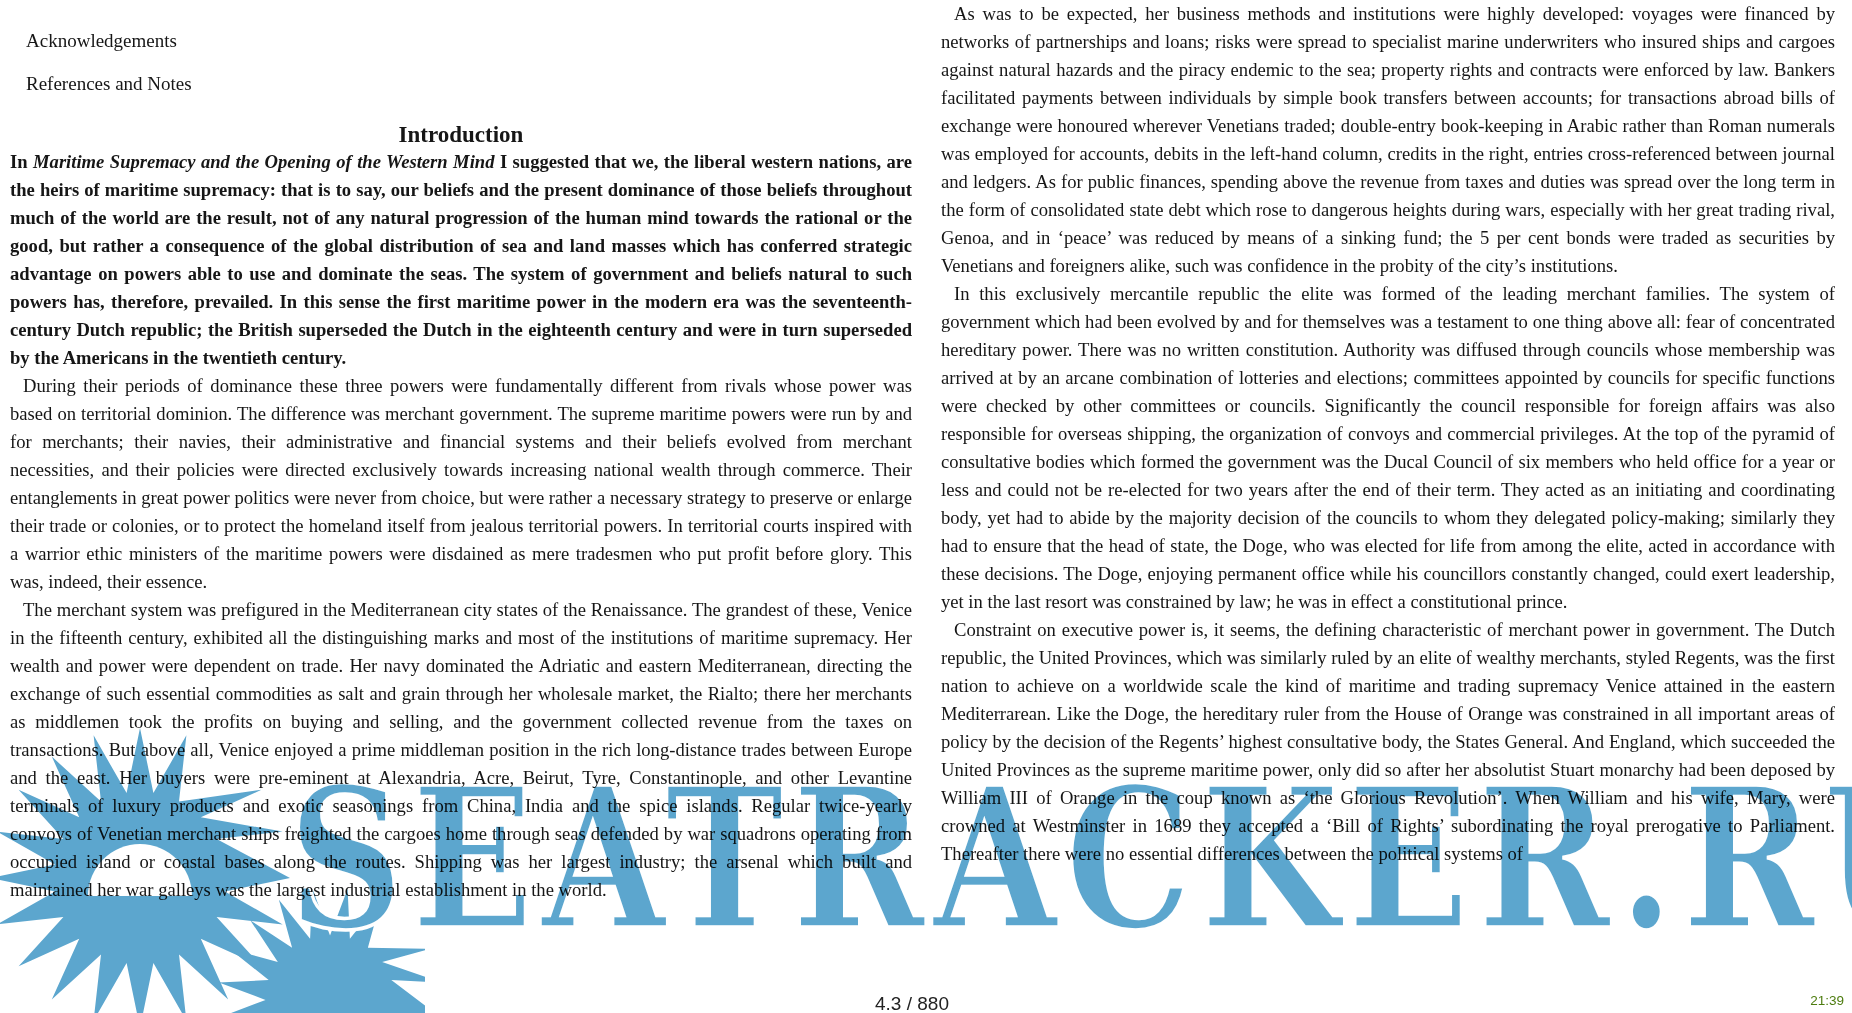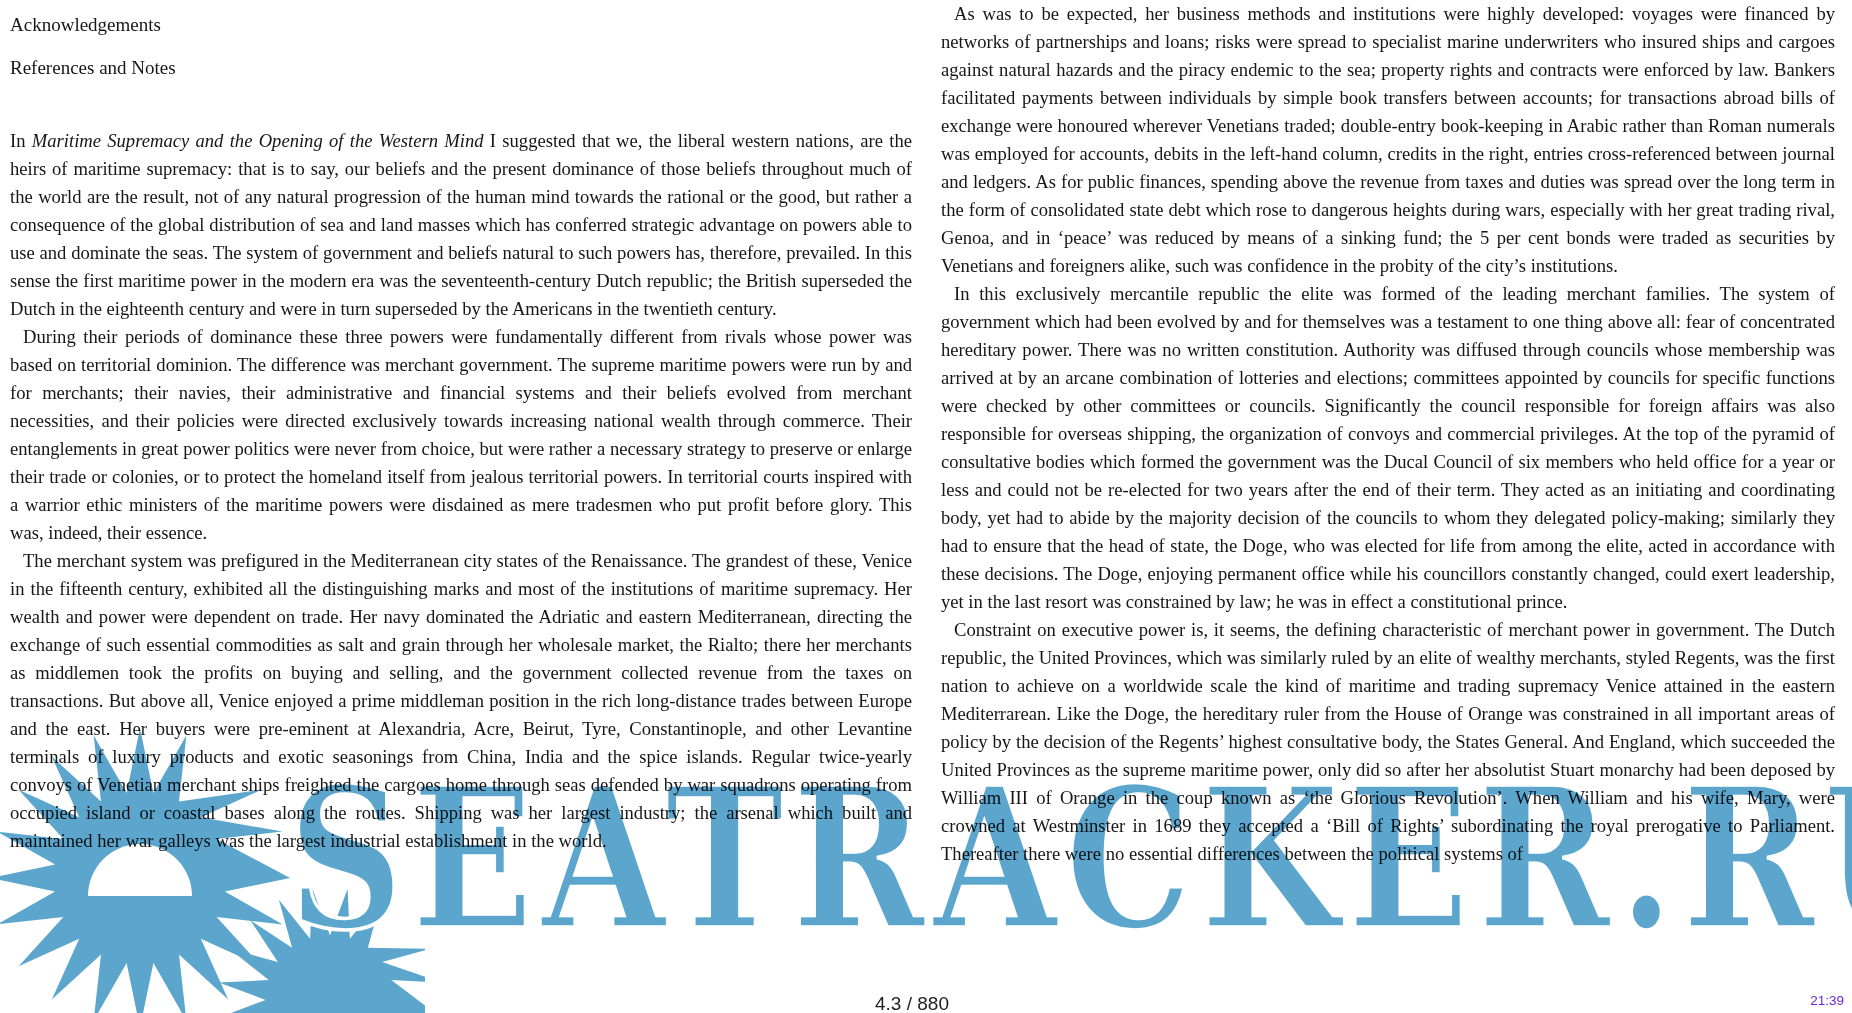--- a/index.html
+++ b/index.html
@@ -4,56 +4,57 @@
 <style>
   html,body{margin:0;padding:0;}
   body{
     width:1852px;height:1013px;position:relative;overflow:hidden;
     background:#ffffff;color:#161616;
     font-family:"Liberation Serif", serif;
   }
   .page{position:absolute;top:0;}
   .page-left{left:10px;width:902px;padding-top:14px;}
   .page-right{left:941px;width:894px;}
-  .toc-item{font-size:19px;line-height:22px;margin:0;}
+  .toc-item{font-size:19px;line-height:22px;margin:16px;}
   .toc-item + .toc-item{margin-top:21px;font-family:Liberation Serif, serif;}
   .chapter{font-size:23px;font-weight:bold;text-align:center;margin:26px 0 0 0;line-height:27px;}
   p.body-para{
     margin:0;font-size:18.6px;line-height:28px;
     text-align:justify;text-indent:13px;
   }
-  p.first-after-heading{text-indent:0;margin-top:48px;}
+  p.first-after-heading{text-indent:0;font-weight:bold;}
   .italic{font-style:italic;}
   .footer-progress{
     position:absolute;top:993px;left:0;width:1824px;text-align:center;
     font-family:"Liberation Sans", sans-serif;font-size:19px;color:#222;
   }
   .footer-clock{
     position:absolute;top:993px;right:8px;
-    font-family:"Liberation Sans", sans-serif;font-size:13.5px;color:#6d28d9;
+    font-family:"Liberation Sans", sans-serif;font-size:13.5px;color:#4d7c0f;
   }
   .watermark{
     position:absolute;inset:0;pointer-events:none;
     mix-blend-mode:multiply;z-index:5;
   }
   .wm-stars{position:absolute;left:-15px;top:720px;overflow:hidden;}
   .wm-text{
     position:absolute;left:288px;top:761px;white-space:nowrap;
     font-family:"DejaVu Serif", serif;font-weight:700;
     font-size:160px;line-height:1;letter-spacing:8px;
     transform:scaleY(1.22);transform-origin:top left;
     -webkit-text-stroke:3px #ffffff;
   }
 </style>
 </head>
 <body>
 
 <div class="page page-left">
   <p class="toc-item">Acknowledgements</p>
   <p class="toc-item">References and Notes</p>
+  <h1 class="chapter">Introduction</h1>
   <p class="body-para first-after-heading">
     <span>In </span><span class="italic">Maritime Supremacy and the Opening of the Western Mind</span><span> I suggested that we, the liberal western nations, are the heirs of maritime supremacy: that is to say, our beliefs and the present dominance of those beliefs throughout much of the world are the result, not of any natural progression of the human mind towards the rational or the good, but rather a consequence of the global distribution of sea and land masses which has conferred strategic advantage on powers able to use and dominate the seas. The system of government and beliefs natural to such powers has, therefore, prevailed. In this sense the first maritime power in the modern era was the seventeenth-century Dutch republic; the British superseded the Dutch in the eighteenth century and were in turn superseded by the Americans in the twentieth century.</span>
   </p>
   <p class="body-para">During their periods of dominance these three powers were fundamentally different from rivals whose power was based on territorial dominion. The difference was merchant government. The supreme maritime powers were run by and for merchants; their navies, their administrative and financial systems and their beliefs evolved from merchant necessities, and their policies were directed exclusively towards increasing national wealth through commerce. Their entanglements in great power politics were never from choice, but were rather a necessary strategy to preserve or enlarge their trade or colonies, or to protect the homeland itself from jealous territorial powers. In territorial courts inspired with a warrior ethic ministers of the maritime powers were disdained as mere tradesmen who put profit before glory. This was, indeed, their essence.</p>
   <p class="body-para">The merchant system was prefigured in the Mediterranean city states of the Renaissance. The grandest of these, Venice in the fifteenth century, exhibited all the distinguishing marks and most of the institutions of maritime supremacy. Her wealth and power were dependent on trade. Her navy dominated the Adriatic and eastern Mediterranean, directing the exchange of such essential commodities as salt and grain through her wholesale market, the Rialto; there her merchants as middlemen took the profits on buying and selling, and the government collected revenue from the taxes on transactions. But above all, Venice enjoyed a prime middleman position in the rich long-distance trades between Europe and the east. Her buyers were pre-eminent at Alexandria, Acre, Beirut, Tyre, Constantinople, and other Levantine terminals of luxury products and exotic seasonings from China, India and the spice islands. Regular twice-yearly convoys of Venetian merchant ships freighted the cargoes home through seas defended by war squadrons operating from occupied island or coastal bases along the routes. Shipping was her largest industry; the arsenal which built and maintained her war galleys was the largest industrial establishment in the world.</p>
 </div>
 
 <div class="page page-right">
   <p class="body-para">As was to be expected, her business methods and institutions were highly developed: voyages were financed by networks of partnerships and loans; risks were spread to specialist marine underwriters who insured ships and cargoes against natural hazards and the piracy endemic to the sea; property rights and contracts were enforced by law. Bankers facilitated payments between individuals by simple book transfers between accounts; for transactions abroad bills of exchange were honoured wherever Venetians traded; double-entry book-keeping in Arabic rather than Roman numerals was employed for accounts, debits in the left-hand column, credits in the right, entries cross-referenced between journal and ledgers. As for public finances, spending above the revenue from taxes and duties was spread over the long term in the form of consolidated state debt which rose to dangerous heights during wars, especially with her great trading rival, Genoa, and in ‘peace’ was reduced by means of a sinking fund; the 5 per cent bonds were traded as securities by Venetians and foreigners alike, such was confidence in the probity of the city’s institutions.</p>
   <p class="body-para">In this exclusively mercantile republic the elite was formed of the leading merchant families. The system of government which had been evolved by and for themselves was a testament to one thing above all: fear of concentrated hereditary power. There was no written constitution. Authority was diffused through councils whose membership was arrived at by an arcane combination of lotteries and elections; committees appointed by councils for specific functions were checked by other committees or councils. Significantly the council responsible for foreign affairs was also responsible for overseas shipping, the organization of convoys and commercial privileges. At the top of the pyramid of consultative bodies which formed the government was the Ducal Council of six members who held office for a year or less and could not be re-elected for two years after the end of their term. They acted as an initiating and coordinating body, yet had to abide by the majority decision of the councils to whom they delegated policy-making; similarly they had to ensure that the head of state, the Doge, who was elected for life from among the elite, acted in accordance with these decisions. The Doge, enjoying permanent office while his councillors constantly changed, could exert leadership, yet in the last resort was constrained by law; he was in effect a constitutional prince.</p>

